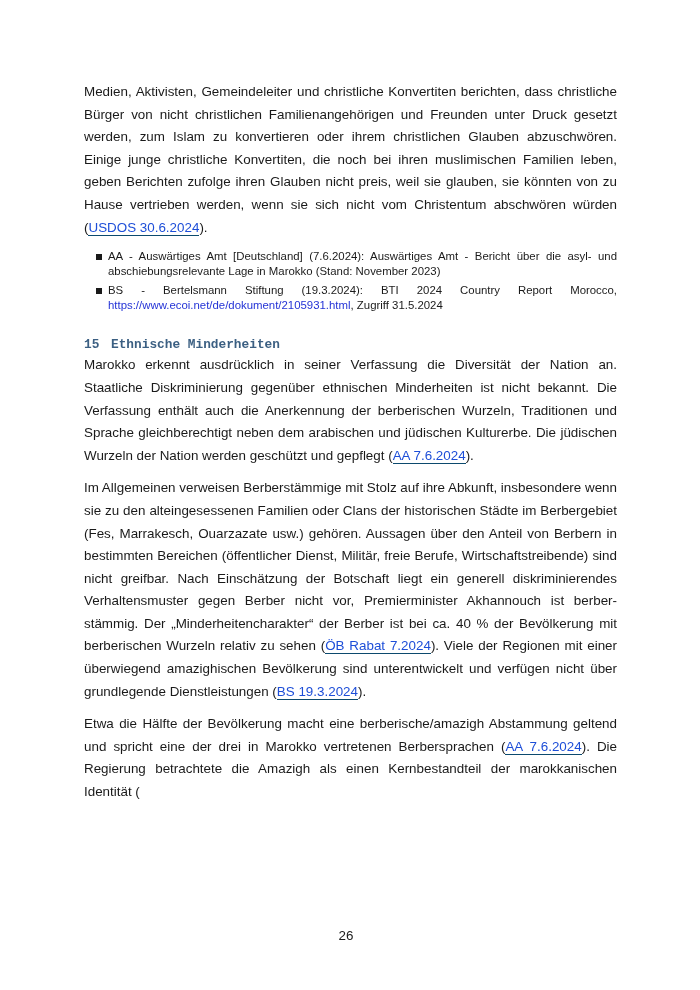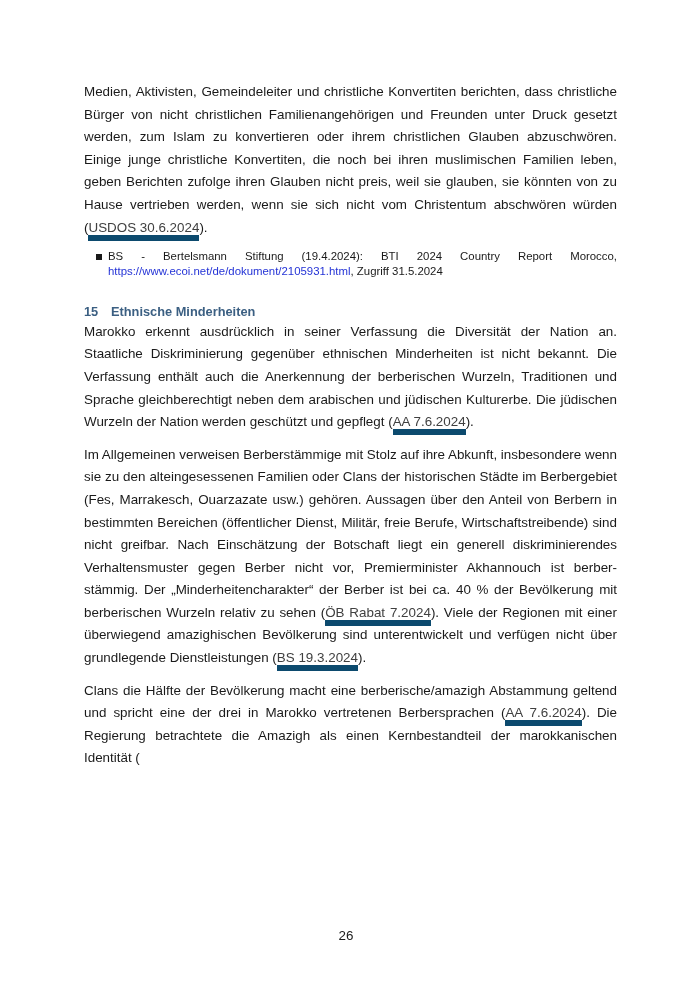--- a/index.html
+++ b/index.html
@@ -1,49 +1,53 @@
 <!DOCTYPE html>
 <html><head>
 <meta charset="utf-8">
 <style>
   html, body { margin: 0; padding: 0; background: #ffffff; }
   body { width: 700px; height: 990px; position: relative; overflow: hidden;
          font-family: "Liberation Sans", sans-serif; color: #1a1a1a; }
   .page { position: absolute; left: 84px; top: 81px; width: 533px; }
   p.para { margin: 0 0 10px 0; font-size: 13.4px; line-height: 22.6px; text-align: justify; }
-  .ref { text-decoration: none; border-bottom: 6px solid #0c4a6e; color: #404040; cursor: pointer; }
+  .ref { text-decoration: none; border-bottom: 1px solid #0c4a6e; color: #1d4ed8; cursor: pointer; }
   .sources-label { font-size: 13.4px; line-height: 22px; margin: 0 0 14px 0; }
   ul.sources { list-style: none; margin: 0; padding: 0 0 0 12px; }
   ul.sources li { position: relative; padding-left: 12px; font-size: 11.4px; line-height: 15.3px; margin-bottom: 3px; text-align: justify; }
   ul.sources li .bullet { position: absolute; left: 0; top: 5px; width: 6px; height: 6px; background: #1a1a1a; }
   a.url { color: #2433d6; text-decoration: none; margin-top: 8px; }
-  .section-head { margin-top: 23px; font-size: 12.8px; font-weight: bold; color: #3b5f82; line-height: 18px; }
+  .section-head { margin-top: 23px; font-size: 12.8px; font-weight: bold; color: #3b5f82; line-height: 18px; font-family: Liberation Mono, monospace; }
   .section-head .num { display: inline-block; width: 27px; }
   .changed { font-size: 12px; color: #3b5f82; line-height: 18px; margin: 3px 0 14px 0; }
   .page-number { position: absolute; left: 0; right: 8px; top: 928px; text-align: center; font-size: 13.4px; }
 </style>
 </head>
 <body>
 
 <div class="page">
 
   <p class="para"><span>Medien, Aktivisten, Gemeindeleiter und christliche Konvertiten berichten, dass christliche Bürger von nicht christlichen Familienangehörigen und Freunden unter Druck gesetzt werden, zum Islam zu konvertieren oder ihrem christlichen Glauben abzuschwören. Einige junge christliche Konvertiten, die noch bei ihren muslimischen Familien leben, geben Berichten zufolge ihren Glauben nicht preis, weil sie glauben, sie könnten von zu Hause vertrieben werden, wenn sie sich nicht vom Christentum abschwören würden (</span><a class="ref">USDOS 30.6.2024</a><span>).</span></p>
 
 
 
 
   <ul class="sources">
     <li>
       <span class="bullet"></span>
-      <span>BS - Bertelsmann Stiftung (19.4.2024): BTI 2024 Country Report Morocco, </span><a class="url">https://www.ecoi.net/de/dokument/2105931.html</a><span>, Zugriff 31.5.2024</span>
+      <span>AA - Auswärtiges Amt [Deutschland] (7.6.2024): Auswärtiges Amt - Bericht über die asyl- und abschiebungsrelevante Lage in Marokko (Stand: November 2023)</span>
+    </li>
+    <li>
+      <span class="bullet"></span>
+      <span>BS - Bertelsmann Stiftung (19.3.2024): BTI 2024 Country Report Morocco, </span><a class="url">https://www.ecoi.net/de/dokument/2105931.html</a><span>, Zugriff 31.5.2024</span>
     </li>
   </ul>
 
   <div class="section-head"><span class="num">15</span><span>Ethnische Minderheiten</span></div>
 
   <p class="para"><span>Marokko erkennt ausdrücklich in seiner Verfassung die Diversität der Nation an. Staatliche Diskriminierung gegenüber ethnischen Minderheiten ist nicht bekannt. Die Verfassung enthält auch die Anerkennung der berberischen Wurzeln, Traditionen und Sprache gleichberechtigt neben dem arabischen und jüdischen Kulturerbe. Die jüdischen Wurzeln der Nation werden geschützt und gepflegt (</span><a class="ref">AA 7.6.2024</a><span>).</span></p>
 
   <p class="para"><span>Im Allgemeinen verweisen Berberstämmige mit Stolz auf ihre Abkunft, insbesondere wenn sie zu den alteingesessenen Familien oder Clans der historischen Städte im Berbergebiet (Fes, Marrakesch, Ouarzazate usw.) gehören. Aussagen über den Anteil von Berbern in bestimmten Bereichen (öffentlicher Dienst, Militär, freie Berufe, Wirtschaftstreibende) sind nicht greifbar. Nach Einschätzung der Botschaft liegt ein generell diskriminierendes Verhaltensmuster gegen Berber nicht vor, Premierminister Akhannouch ist berber-stämmig. Der „Minderheitencharakter“ der Berber ist bei ca. 40 % der Bevölkerung mit berberischen Wurzeln relativ zu sehen (</span><a class="ref">ÖB Rabat 7.2024</a><span>). Viele der Regionen mit einer überwiegend amazighischen Bevölkerung sind unterentwickelt und verfügen nicht über grundlegende Dienstleistungen (</span><a class="ref">BS 19.3.2024</a><span>).</span></p>
 
-  <p class="para"><span>Clans die Hälfte der Bevölkerung macht eine berberische/amazigh Abstammung geltend und spricht eine der drei in Marokko vertretenen Berbersprachen (</span><a class="ref">AA 7.6.2024</a><span>). Die Regierung betrachtete die Amazigh als einen Kernbestandteil der marokkanischen Identität (</span></p>
+  <p class="para"><span>Etwa die Hälfte der Bevölkerung macht eine berberische/amazigh Abstammung geltend und spricht eine der drei in Marokko vertretenen Berbersprachen (</span><a class="ref">AA 7.6.2024</a><span>). Die Regierung betrachtete die Amazigh als einen Kernbestandteil der marokkanischen Identität (</span></p>
 </div>
 
 <div class="page-number">26</div>
 
 </body></html>

